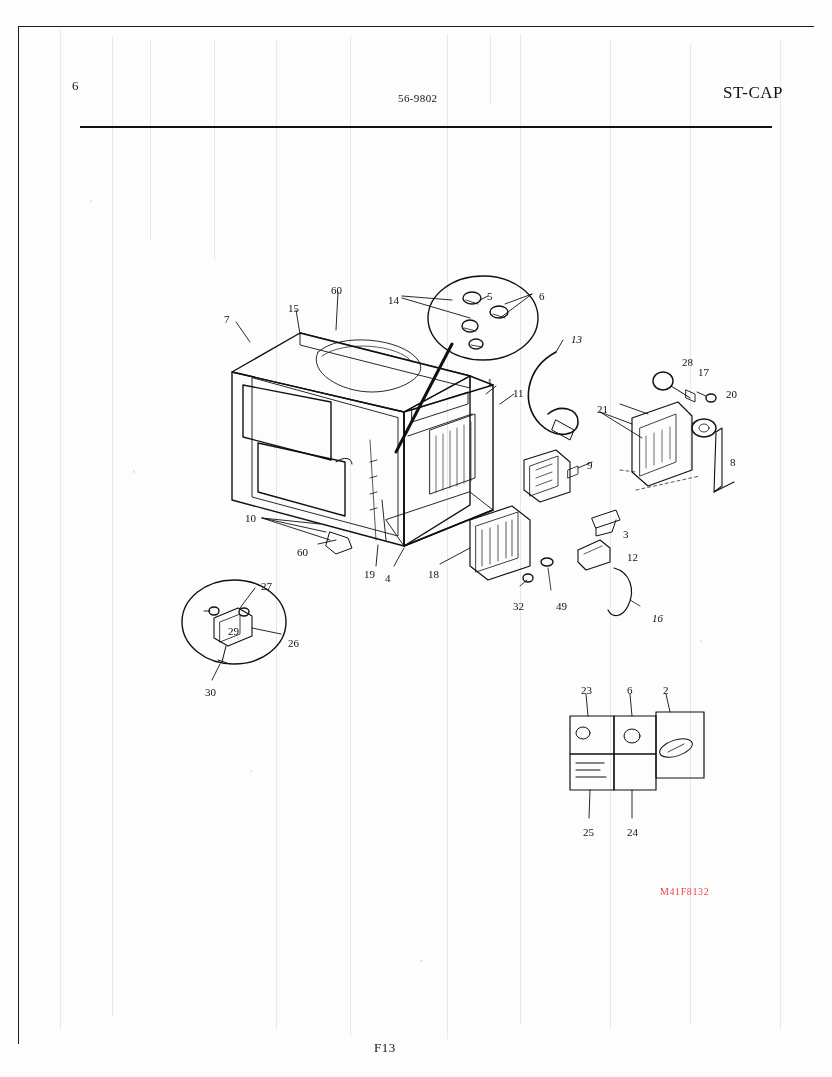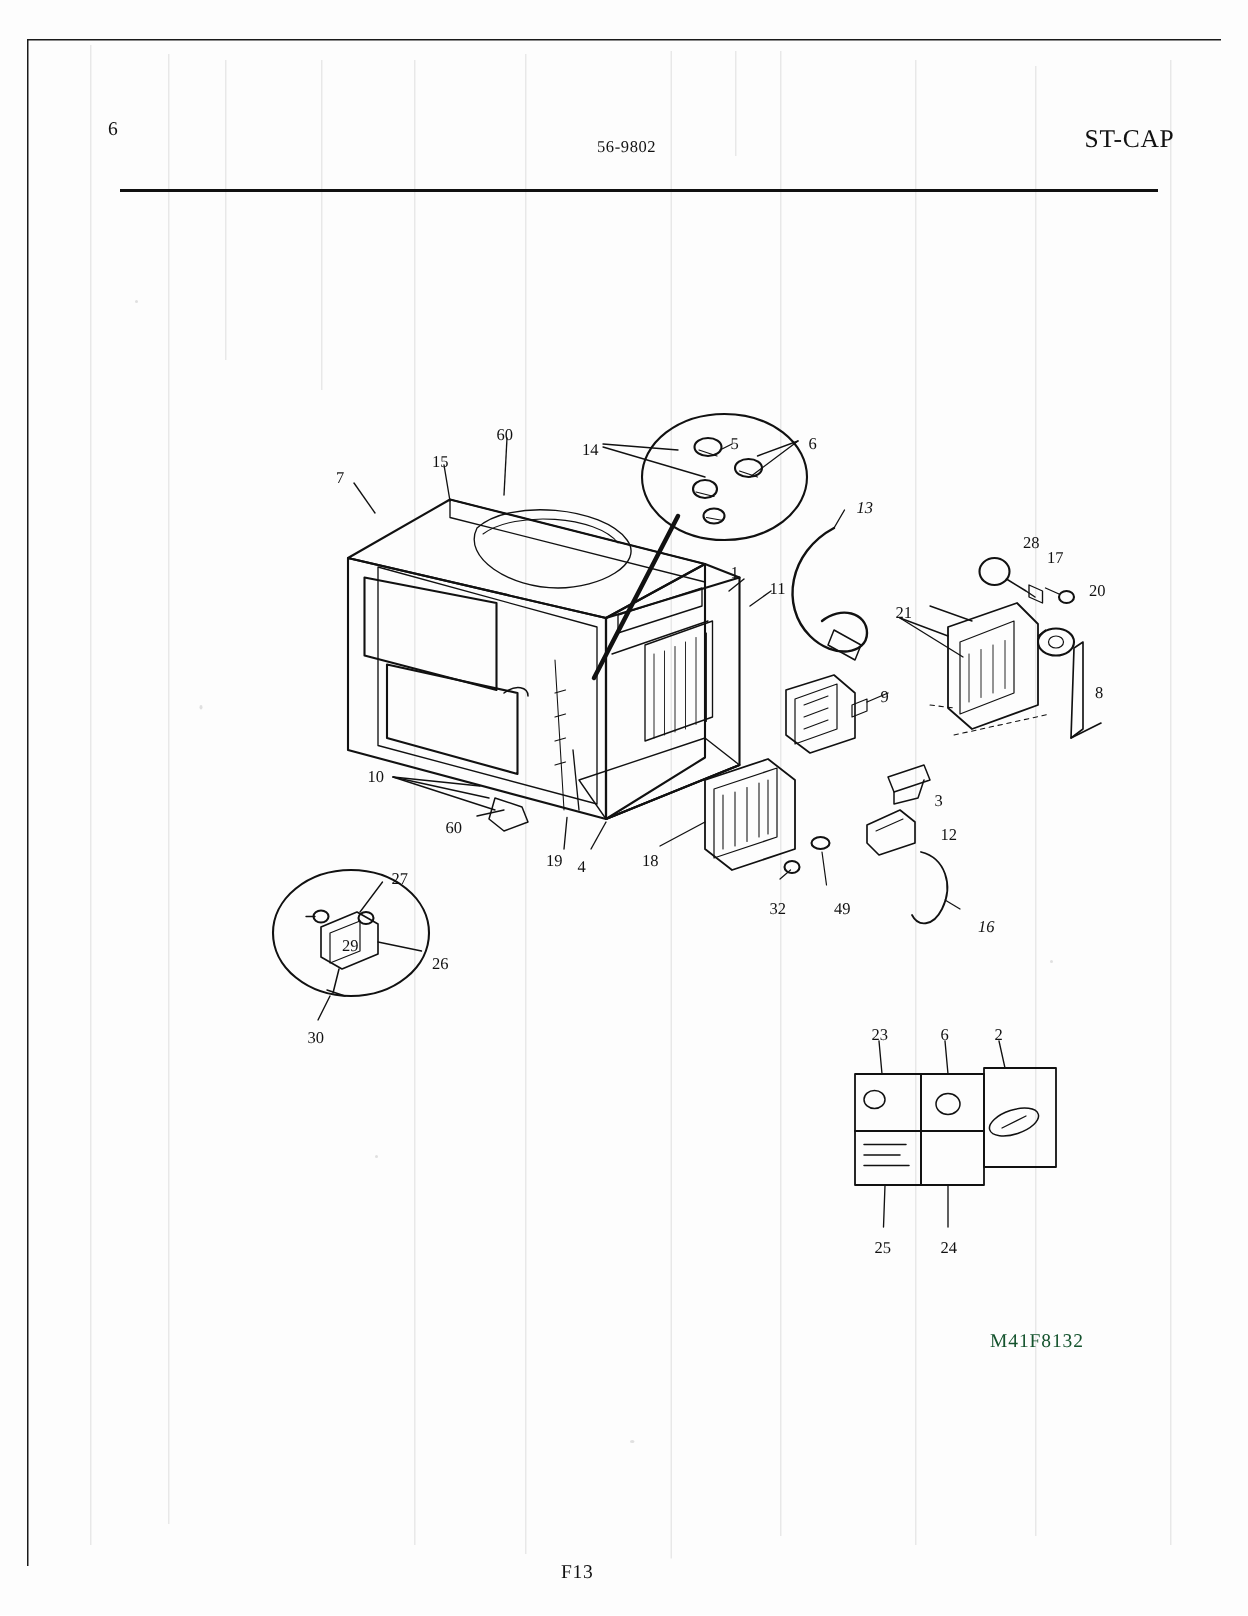--- a/index.html
+++ b/index.html
@@ -81,22 +81,22 @@
     left: 723px;
     top: 83px;
     font-size: 17px;
     color: #111;
     letter-spacing: 0.5px;
   }
   .fig-code {
     position: absolute;
     left: 660px;
     top: 886px;
-    font-size: 13px;
-    color: #14532d;
+    font-size: 10px;
+    color: #ef4444;
     letter-spacing: 0.6px;
   }
   .footer-code {
     position: absolute;
     left: 374px;
     top: 1040px;
     font-size: 13px;
     color: #111;
     letter-spacing: 0.5px;
   }

